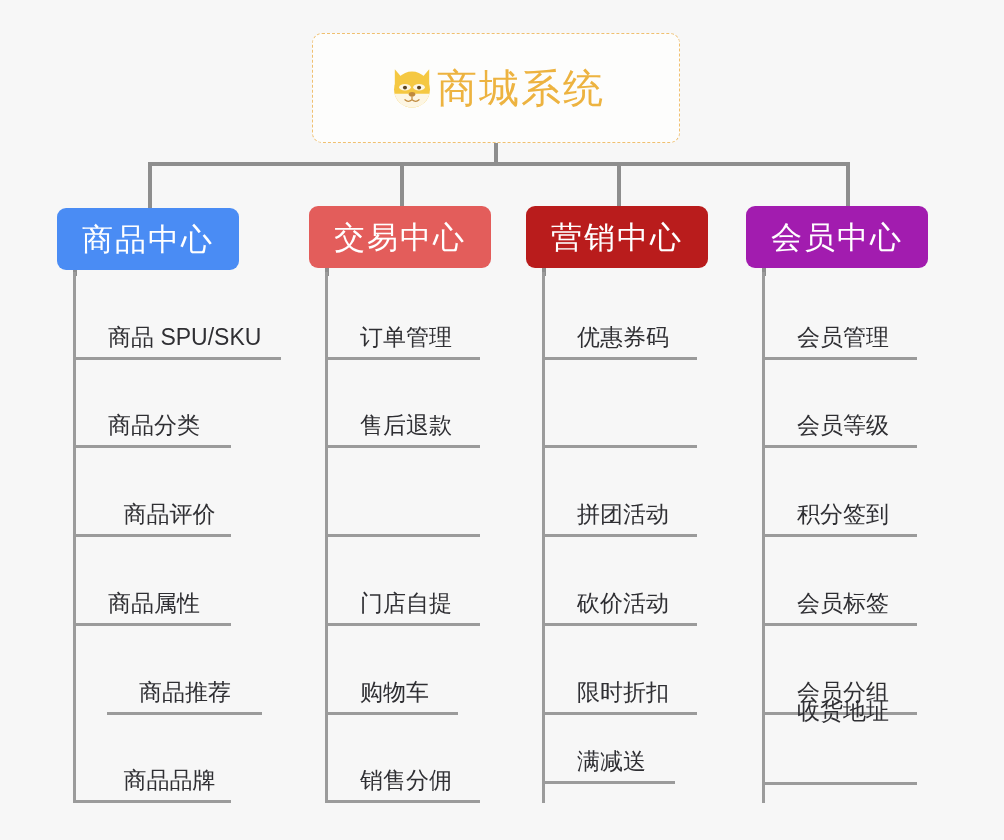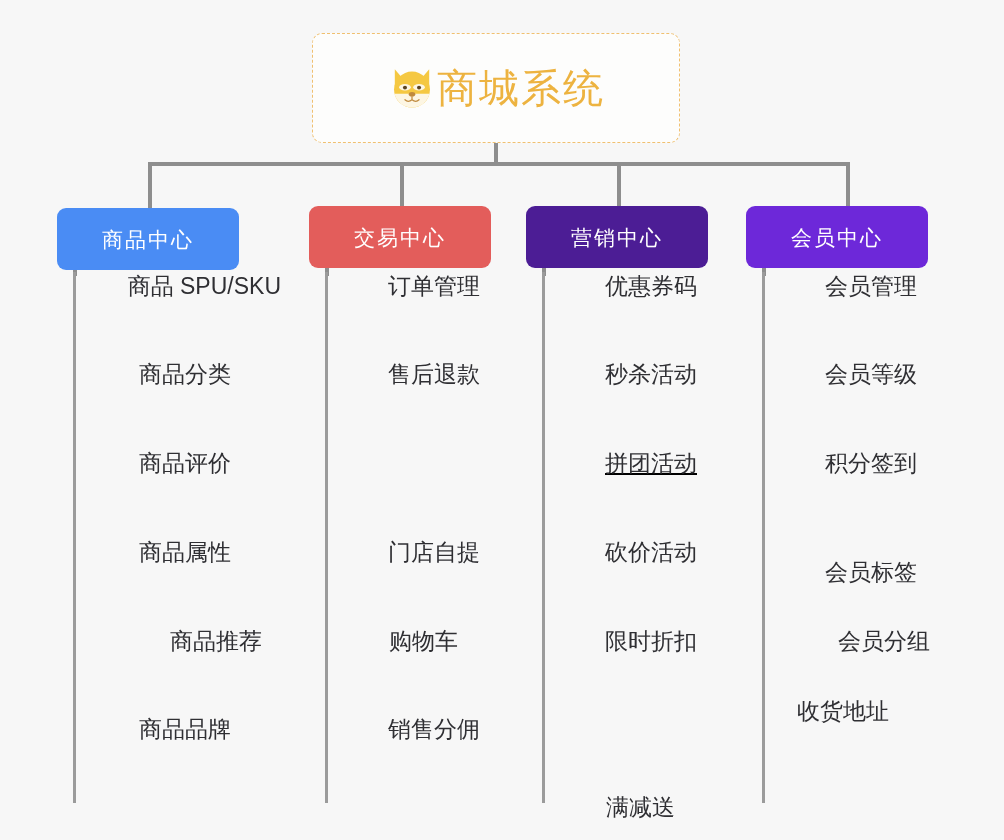--- a/index.html
+++ b/index.html
@@ -40,40 +40,40 @@
   
   .cat-box{
     position:absolute;
     height:62px;
     border-radius:9px;
     display:flex;align-items:center;justify-content:center;
     box-sizing:border-box;
   }
   .cat-label{
     color:#ffffff;
-    font-size:21px;
+    font-size:31px;
     letter-spacing:2px;
     line-height:1;
     white-space:nowrap;
   }
 
   
   .leaf-col{position:absolute;top:272px;}
   .spine{
     position:absolute;
     left:0;top:0;
     width:3px;
     background:#9b9b9b;
   }
   .leaf-item{
     position:absolute;
     left:3px;
     height:88px;
     display:flex;
-    flex-direction:row;
+    flex-direction:column;
     justify-content:flex-end;
   }
   .leaf-text{
     color:#2f2f33;
     font-size:23px;
     line-height:1.25;
     white-space:nowrap;
     padding-left:32px;
     padding-bottom:5px;
   }
@@ -117,24 +117,24 @@
   <div class="conn conn-v" style="left:325px;top:268px;height:8px;"></div>
   <div class="conn conn-v" style="left:542px;top:268px;height:8px;"></div>
   <div class="conn conn-v" style="left:762px;top:268px;height:8px;"></div>
 
   <div class="cat-box" style="left:57px;top:208px;width:182px;background:#4a8cf4;">
     <span class="cat-label">商品中心</span>
   </div>
   <div class="cat-box" style="left:309px;top:206px;width:182px;background:#e35d5b;">
     <span class="cat-label">交易中心</span>
   </div>
-  <div class="cat-box" style="left:526px;top:206px;width:182px;background:#4c1d95;">
+  <div class="cat-box" style="left:526px;top:206px;width:182px;background:#b91c1c;">
     <span class="cat-label">营销中心</span>
   </div>
-  <div class="cat-box" style="left:746px;top:206px;width:182px;background:#6d28d9;">
+  <div class="cat-box" style="left:746px;top:206px;width:182px;background:#a21caf;">
     <span class="cat-label">会员中心</span>
   </div>
 
   <div class="leaf-col" style="left:73px;">
     <div class="spine" style="height:531px;"></div>
     <div class="leaf-item" style="top:0px;width:205px;">
       <span class="leaf-text">商品 SPU/SKU</span>
       <div class="leaf-rule"></div>
     </div>
     <div class="leaf-item" style="top:88px;width:155px;">
@@ -186,60 +186,59 @@
     </div>
   </div>
 
   <div class="leaf-col" style="left:542px;">
     <div class="spine" style="height:531px;"></div>
     <div class="leaf-item" style="top:0px;width:152px;">
       <span class="leaf-text">优惠券码</span>
       <div class="leaf-rule"></div>
     </div>
     <div class="leaf-item" style="top:88px;width:152px;">
-      <span class="leaf-text">秒杀活动</span>
-      <div class="leaf-rule"></div>
-    </div>
-    <div class="leaf-item" style="top:177px;width:152px;text-decoration:underline;">
+      <div class="leaf-rule"></div>
+    </div>
+    <div class="leaf-item" style="top:177px;width:152px;">
       <span class="leaf-text">拼团活动</span>
       <div class="leaf-rule"></div>
     </div>
     <div class="leaf-item" style="top:266px;width:152px;justify-content:flex-end;">
       <span class="leaf-text">砍价活动</span>
       <div class="leaf-rule"></div>
     </div>
     <div class="leaf-item" style="top:355px;width:152px;">
       <span class="leaf-text">限时折扣</span>
       <div class="leaf-rule"></div>
     </div>
-    <div class="leaf-item" style="top:467px;width:130px;align-items:flex-end;">
+    <div class="leaf-item" style="top:424px;width:130px;">
       <span class="leaf-text">满减送</span>
       <div class="leaf-rule"></div>
     </div>
   </div>
 
   <div class="leaf-col" style="left:762px;">
     <div class="spine" style="height:531px;"></div>
     <div class="leaf-item" style="top:0px;width:152px;">
       <span class="leaf-text">会员管理</span>
       <div class="leaf-rule"></div>
     </div>
     <div class="leaf-item" style="top:88px;width:152px;">
       <span class="leaf-text">会员等级</span>
       <div class="leaf-rule"></div>
     </div>
     <div class="leaf-item" style="top:177px;width:152px;">
       <span class="leaf-text">积分签到</span>
       <div class="leaf-rule"></div>
     </div>
-    <div class="leaf-item" style="top:266px;width:152px;margin-top:20px;">
+    <div class="leaf-item" style="top:266px;width:152px;">
       <span class="leaf-text">会员标签</span>
       <div class="leaf-rule"></div>
     </div>
-    <div class="leaf-item" style="top:355px;width:152px;margin-left:13px;">
+    <div class="leaf-item" style="top:355px;width:152px;">
       <span class="leaf-text">会员分组</span>
       <div class="leaf-rule"></div>
     </div>
     <div class="leaf-item" style="top:425px;width:152px;justify-content:space-between;">
       <span class="leaf-text">收货地址</span>
       <div class="leaf-rule"></div>
     </div>
   </div>
 
 </div>

